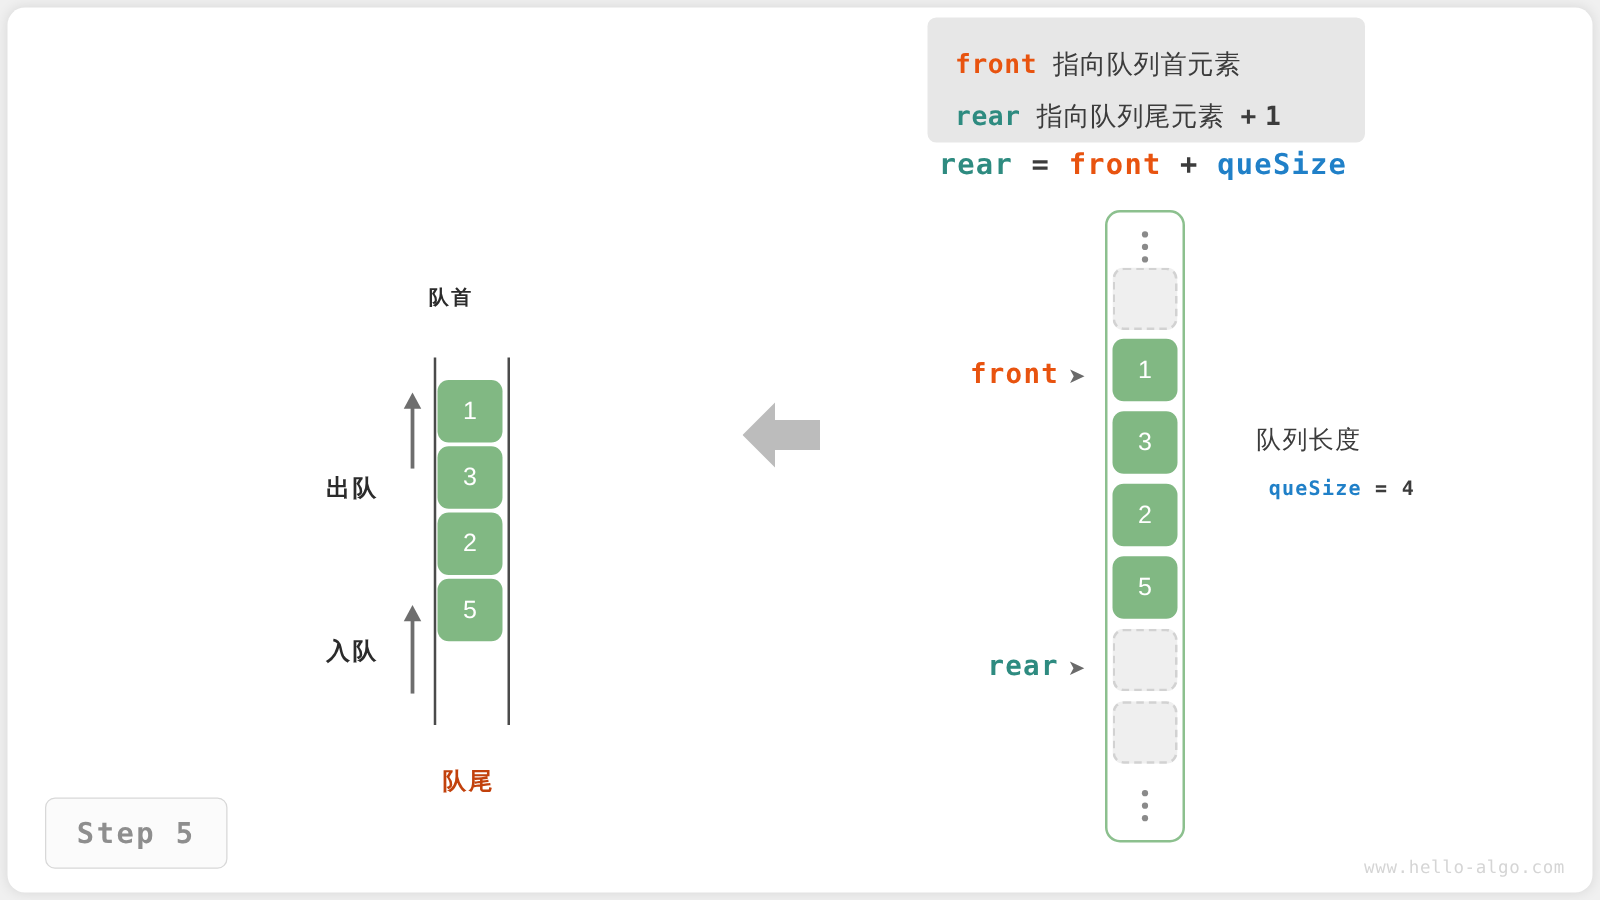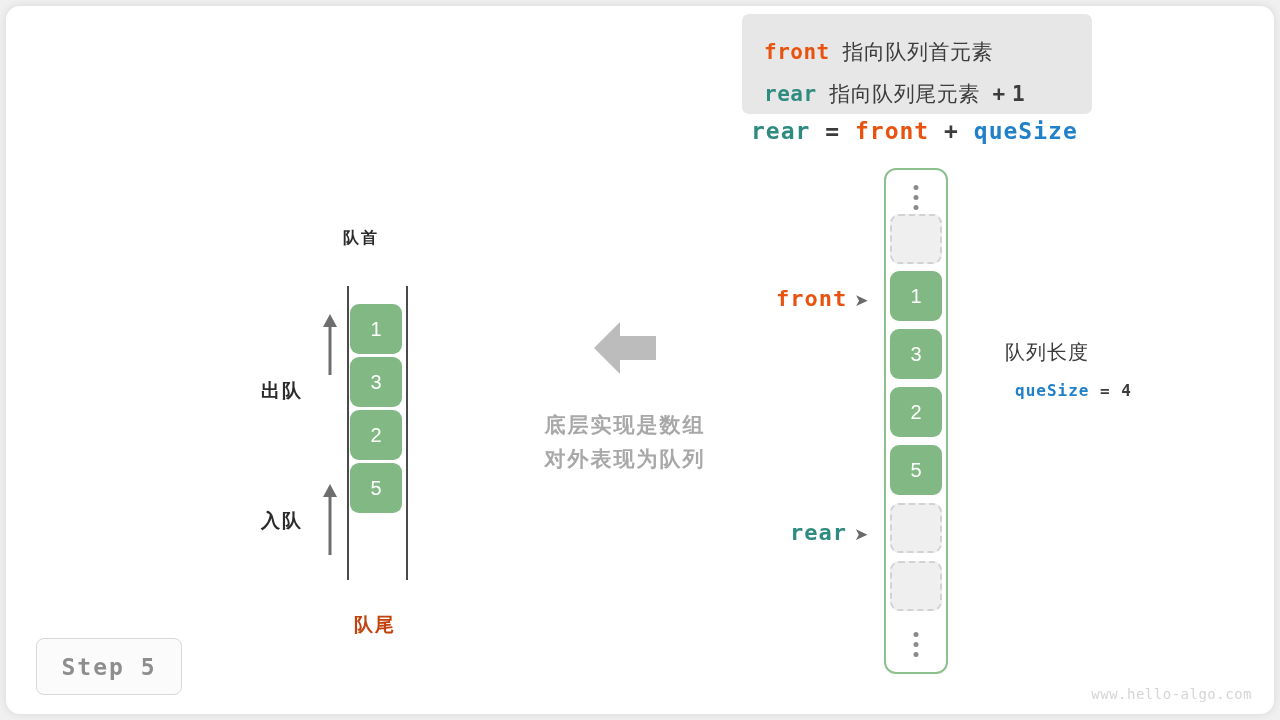--- a/index.html
+++ b/index.html
@@ -319,24 +319,20 @@
 
   <svg class="uparrow" style="left:318px; top:483px;" width="24" height="72" viewBox="0 0 24 72">
     <line x1="12" y1="72" x2="12" y2="12" stroke="#6e6e6e" stroke-width="3"></line>
     <polygon points="12,1 5,14 19,14" fill="#6e6e6e"></polygon>
   </svg>
 
   <svg class="big-arrow" width="62" height="60" viewBox="0 0 62 60">
     <polygon points="0,30 26,4 26,18 62,18 62,42 26,42 26,56" fill="#bcbcbc"></polygon>
   </svg>
 
-  <div class="center-caption">
-    <div>底层实现是数组</div>
-    <div>对外表现为队列</div>
-  </div>
 
   <div class="arr-container">
     <div class="ellipsis-dots dots-top">
       <span></span>
         <span></span>
         <span></span>
     </div>
 
     <div class="acell empty" style="top:44px"></div>
     <div class="acell filled" style="top:101px">1</div>

